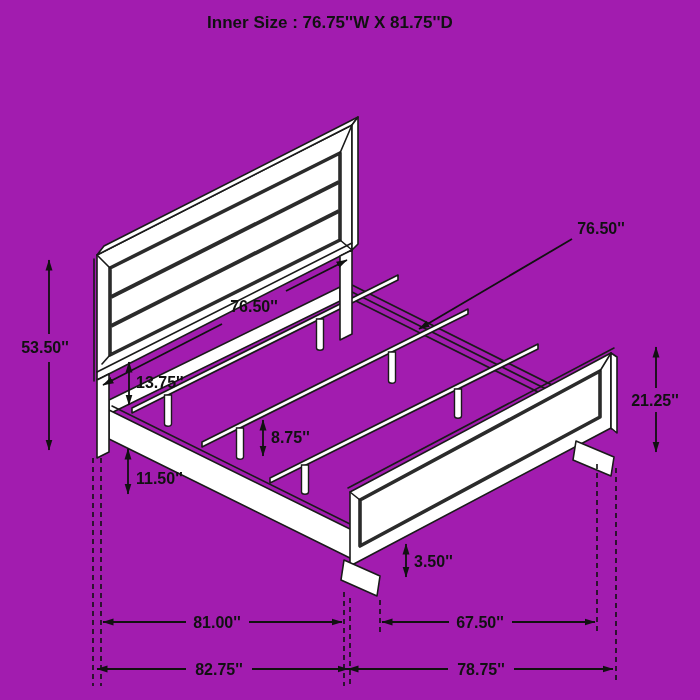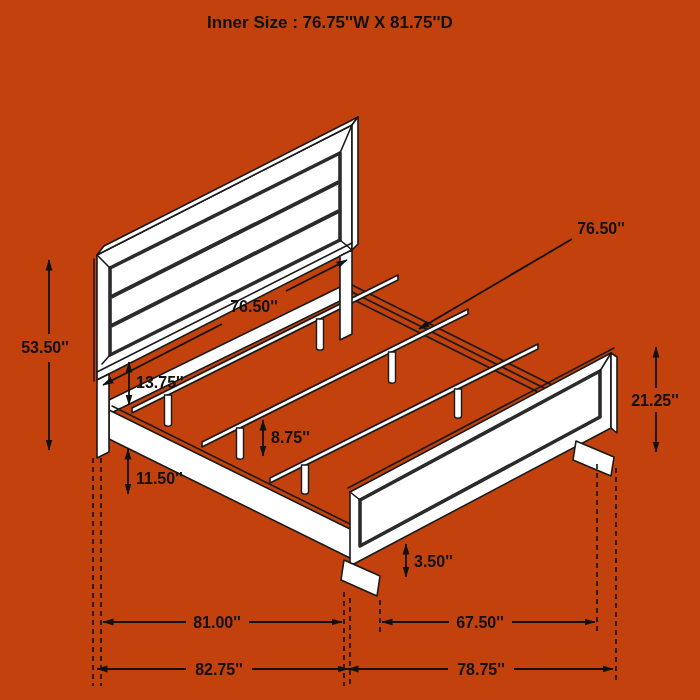--- a/index.html
+++ b/index.html
@@ -5,21 +5,21 @@
   html, body {
     margin: 0;
     padding: 0;
     background: #ffffff;
     font-family: "Liberation Sans", sans-serif;
   }
   .stage {
     position: relative;
     width: 700px;
     height: 700px;
-    background: #c2410c;
+    background: #a21caf;
     overflow: hidden;
   }
   svg { display: block; }
   .ln   { stroke: #1a1a1a; stroke-width: 1.6; fill: none; stroke-linecap: round; }
   .wf   { stroke: #1a1a1a; stroke-width: 1.6; fill: #ffffff; stroke-linejoin: round; }
   .dark { stroke: #2b2b2b; stroke-width: 4; fill: none; }
   .panel{ stroke: #2b2b2b; stroke-width: 3.6; fill: #ffffff; stroke-linejoin: round; }
   .dim  { stroke: #111111; stroke-width: 1.8; fill: none; }
   .dash { stroke: #111111; stroke-width: 1.6; fill: none; stroke-dasharray: 5 4; }
   .leg  { stroke: #1a1a1a; stroke-width: 1.4; fill: #ffffff; }

